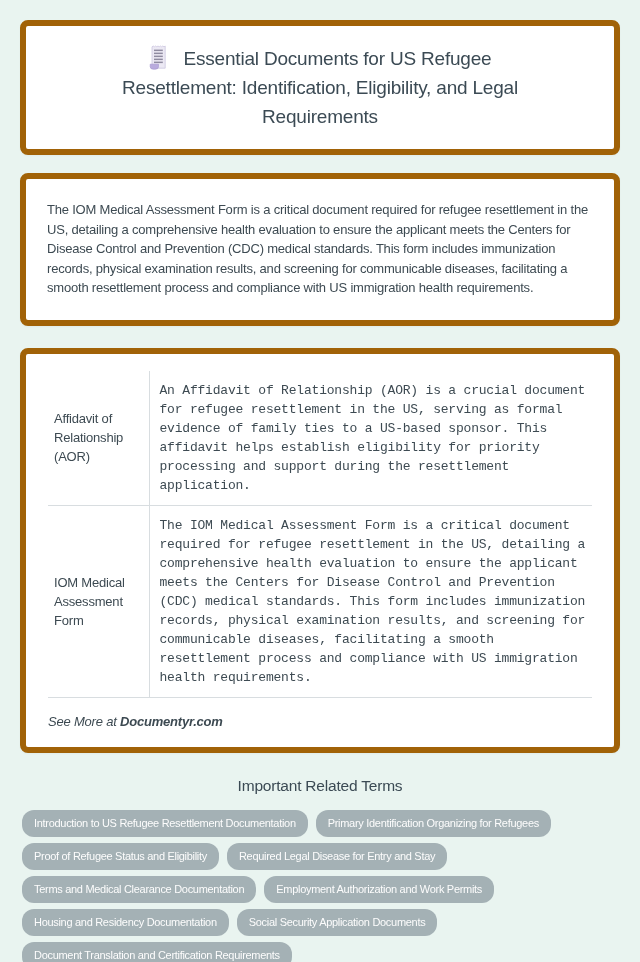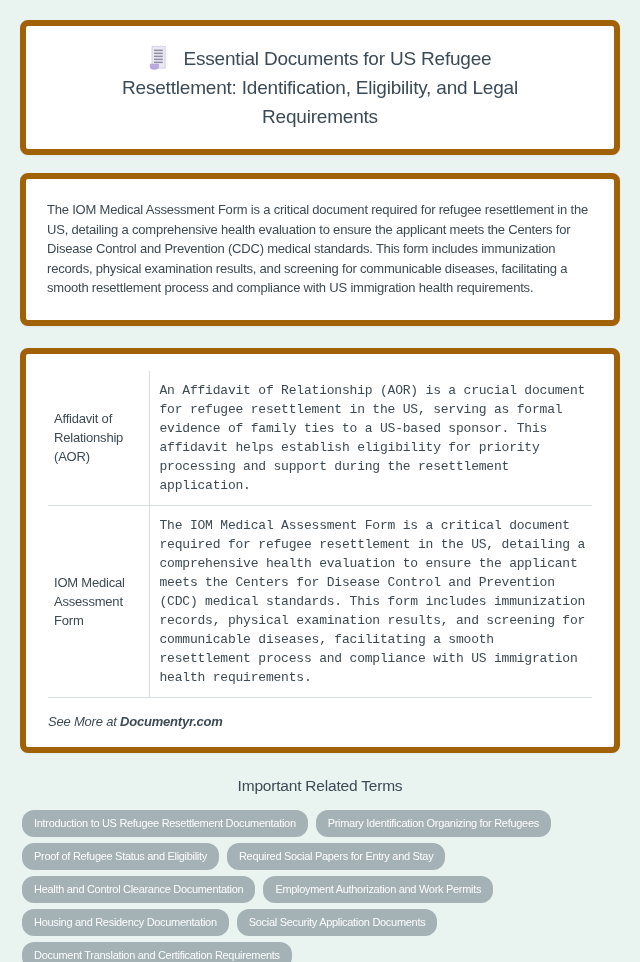--- a/index.html
+++ b/index.html
@@ -155,24 +155,24 @@
 
 <h2 class="related-heading">Important Related Terms</h2>
 
 <div class="tags-wrap">
   <div class="tag-row">
     <span class="tag">Introduction to US Refugee Resettlement Documentation</span>
     <span class="tag">Primary Identification Organizing for Refugees</span>
   </div>
   <div class="tag-row">
     <span class="tag">Proof of Refugee Status and Eligibility</span>
-    <span class="tag">Required Social Papers for Entry and Stay</span>
+    <span class="tag">Required Legal Disease for Entry and Stay</span>
   </div>
   <div class="tag-row">
-    <span class="tag">Health and Control Clearance Documentation</span>
+    <span class="tag">Terms and Medical Clearance Documentation</span>
     <span class="tag">Employment Authorization and Work Permits</span>
   </div>
   <div class="tag-row">
     <span class="tag">Housing and Residency Documentation</span>
     <span class="tag">Social Security Application Documents</span>
   </div>
   <div class="tag-row">
     <span class="tag">Document Translation and Certification Requirements</span>
   </div>
 </div>

